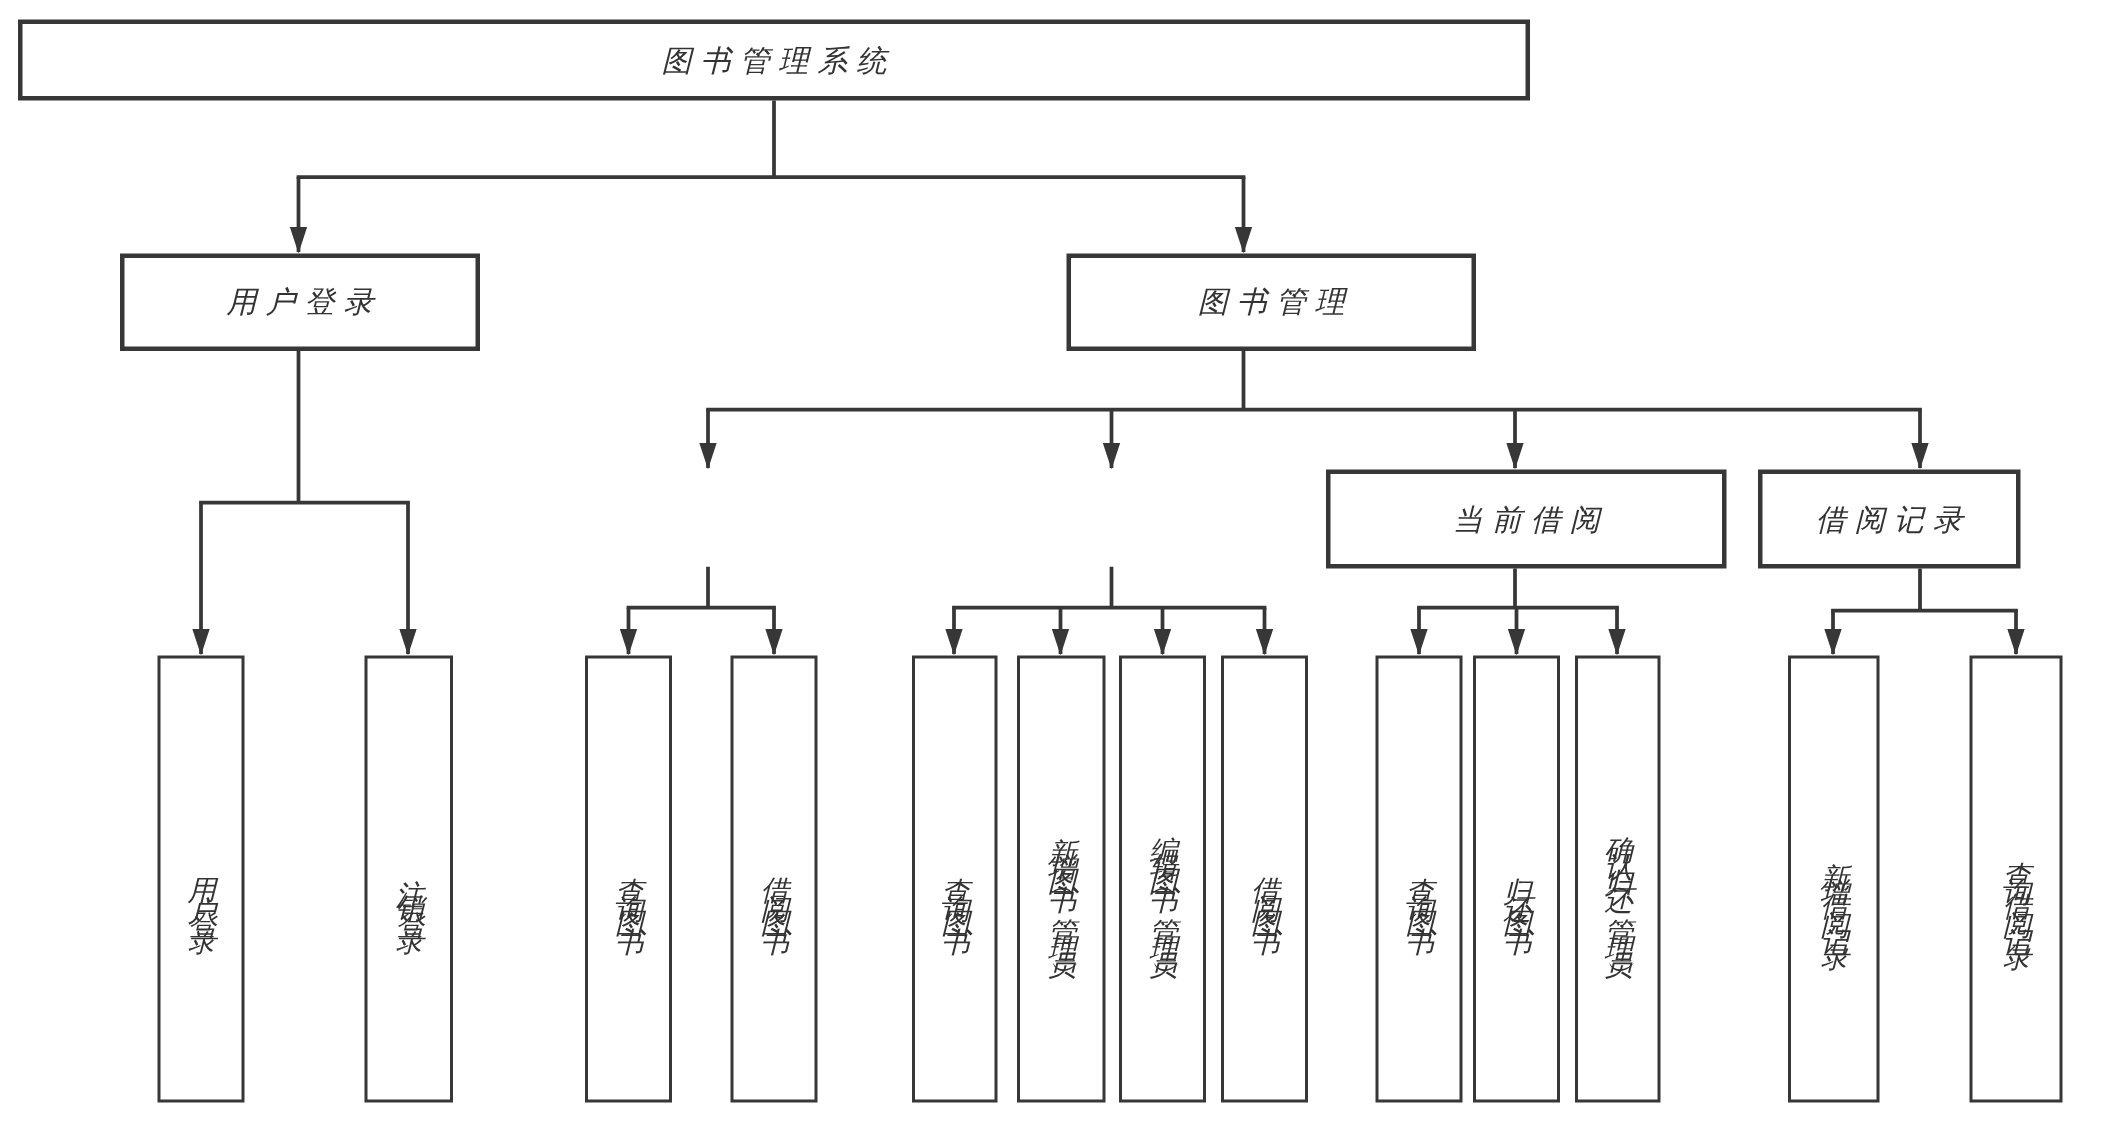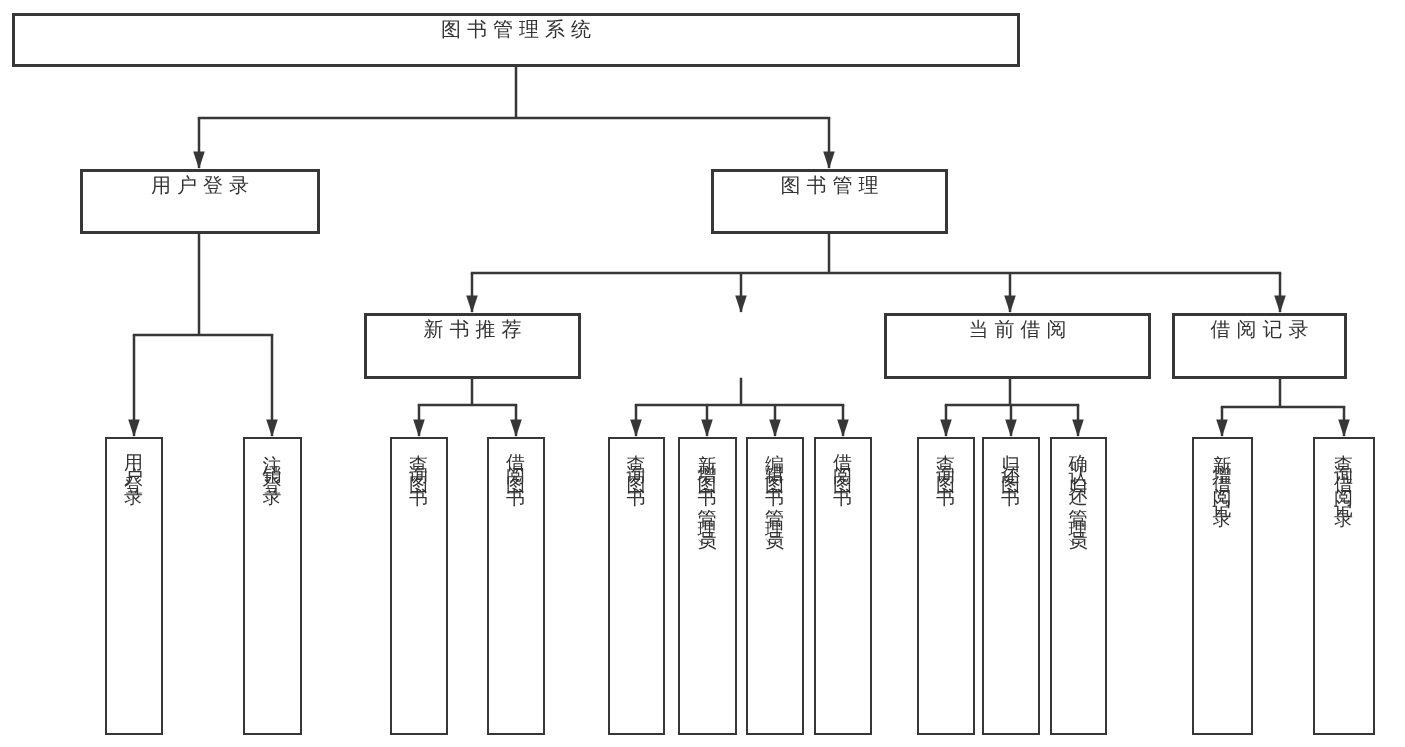--- a/index.html
+++ b/index.html
@@ -33,23 +33,24 @@
     stroke: var(--line);
     stroke-width: 2.5;
   }
   .connector marker path { fill: var(--line); }
   .box {
     position: absolute;
     box-sizing: border-box;
     background: var(--bg);
     border: 3px solid var(--line);
     display: flex;
-    align-items: flex-start;
+    align-items: center;
     justify-content: center;
     color: var(--text);
+    font-style: italic;
   }
   .lvl-root { left: 12px; top: 13px; width: 1008px; height: 54px; }
   .lvl2 { top: 169px; height: 65px; }
   .lvl3 { top: 313px; height: 66px; }
   .leaf { top: 437px; height: 298px; border-width: 2.5px; }
   .hlabel {
     font-size: 20px;
     letter-spacing: 6px;
     margin-right: -6px;
     white-space: nowrap;
@@ -115,27 +116,24 @@
     </g>
   </svg>
 
   <div class="box lvl-root">
     <span class="hlabel">图书管理系统</span>
   </div>
 
   <div class="box lvl2" style="left:80px;width:240px">
     <span class="hlabel">用户登录</span>
   </div>
-  <div class="box lvl2" style="left:711px;width:237px">
+  <div class="box lvl2" style="left:711px;width:273px">
     <span class="hlabel">图书管理</span>
   </div>
 
-  <div class="box lvl3" style="left:364px;width:217px">
-    <span class="hlabel">新书推荐</span>
-  </div>
   <div class="box lvl3" style="left:884px;width:267px">
     <span class="hlabel">当前借阅</span>
   </div>
   <div class="box lvl3" style="left:1172px;width:175px">
     <span class="hlabel">借阅记录</span>
   </div>
 
   <div class="box leaf" style="left:105px;width:58px">
     <span class="vtext">用户登录</span>
   </div>

